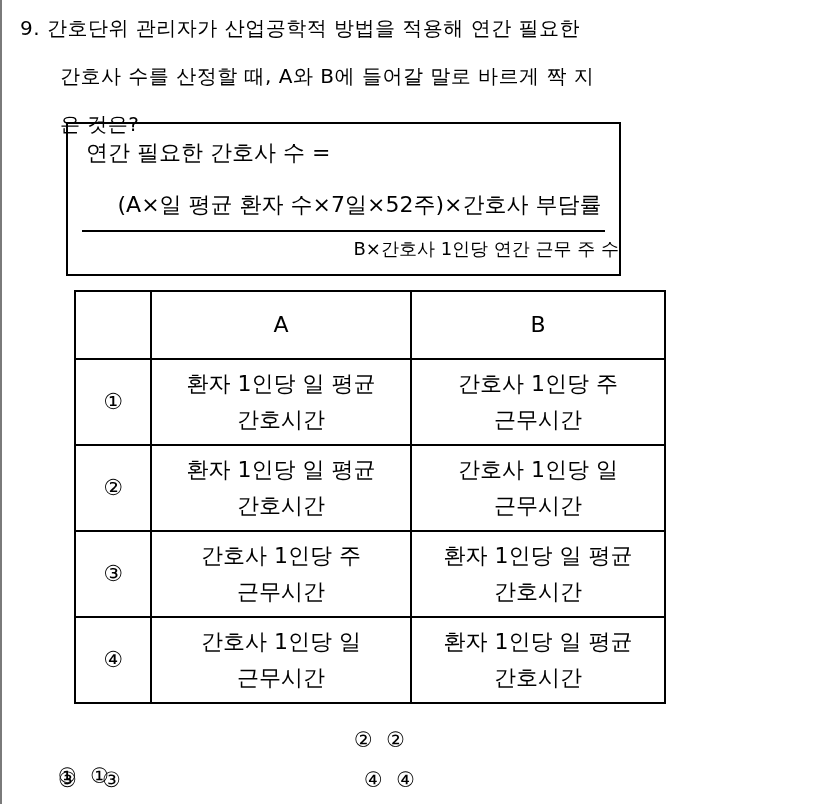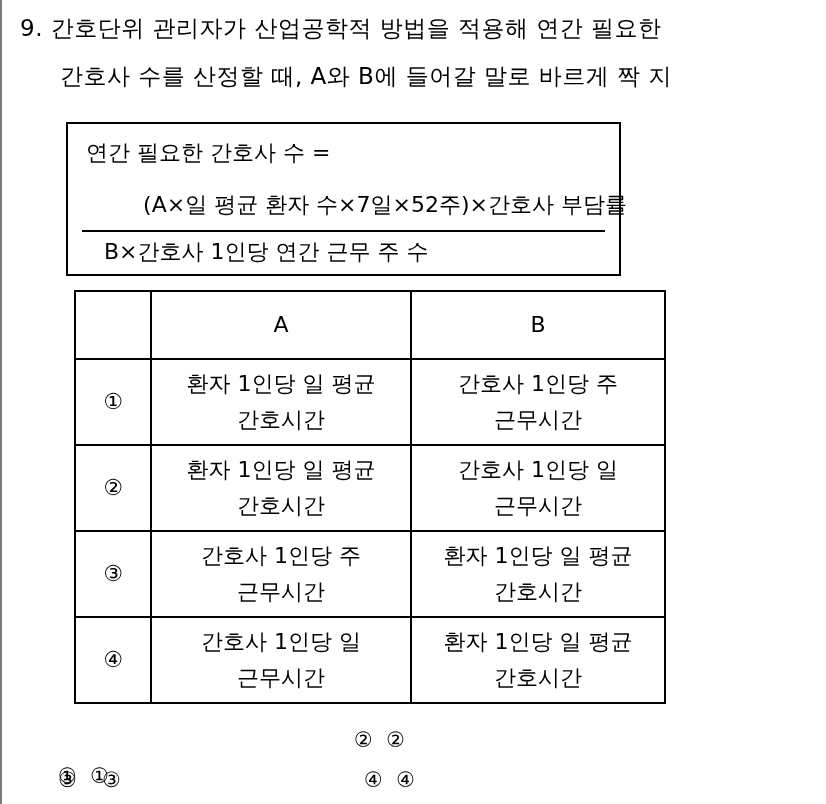--- a/index.html
+++ b/index.html
@@ -1,44 +1,45 @@
 <!DOCTYPE html>
 <html><head>
   <meta charset="utf-8">
   <style>
     html, body { margin:0; padding:0; background:#ffffff; }
     body { width:826px; height:804px; position:relative; overflow:hidden;
            font-family:"DejaVu Sans", sans-serif; color:#000; }
     .left-rule { position:absolute; left:0; top:0; width:2px; height:804px; background:#7a7a7a; }
-    .question { position:absolute; left:20px; top:12px; font-size:23px; line-height:32px; letter-spacing:0.5px; }
+    .question { position:absolute; left:20px; top:12px; font-size:20px; line-height:32px; letter-spacing:0.5px; }
     .question .line { white-space:nowrap; }
     .question .indent { padding-left:40px;margin-top:16px; }
     .formula-box { position:absolute; left:66px; top:122px; width:555px; height:154px;
                    border:2px solid #000; box-sizing:border-box; }
     .formula-label { position:absolute; left:18px; top:14px; font-size:22px; }
-    .numerator { position:absolute; left:8px; width:100%; top:66px; text-align:right; font-size:22px; }
+    .numerator { position:absolute; left:16px; width:100%; top:66px; text-align:center; font-size:22px; }
     .frac-line { position:absolute; left:14px; right:14px; top:106px; height:2px; background:#000; }
-    .denominator { position:absolute; left:0; width:100%; top:113px; text-align:left; font-size:22px;padding-left:36px; }
+    .denominator { position:absolute; left:0; width:100%; top:113px; text-align:right; font-size:18px; }
     table.choices { position:absolute; left:74px; top:290px; border-collapse:collapse; }
     table.choices td, table.choices th { border:2px solid #000; text-align:center; font-size:22px;
            font-weight:normal; line-height:36px; padding:0; }
     table.choices th { height:66px; }
     table.choices td { height:84px; }
     .c0 { width:74px; } .c1 { width:258px; } .c2 { width:252px; }
     .answers { position:absolute; left:58px; top:728px; font-size:21px; }
     .ans { position:absolute; white-space:nowrap; }
   </style>
 </head>
 <body>
 
 <div class="left-rule"></div>
 
 <div class="question">
   <div class="line">9. 간호단위 관리자가 산업공학적 방법을 적용해 연간 필요한</div>
   <div class="line indent">간호사 수를 산정할 때, A와 B에 들어갈 말로 바르게 짝 지</div>
+  <div class="line indent">은 것은?</div>
 </div>
 
 <div class="formula-box">
   <div class="formula-label">연간 필요한 간호사 수 =</div>
   <div class="numerator">(A×일 평균 환자 수×7일×52주)×간호사 부담률</div>
   <div class="frac-line"></div>
   <div class="denominator">B×간호사 1인당 연간 근무 주 수</div>
 </div>
 
 <table class="choices">

